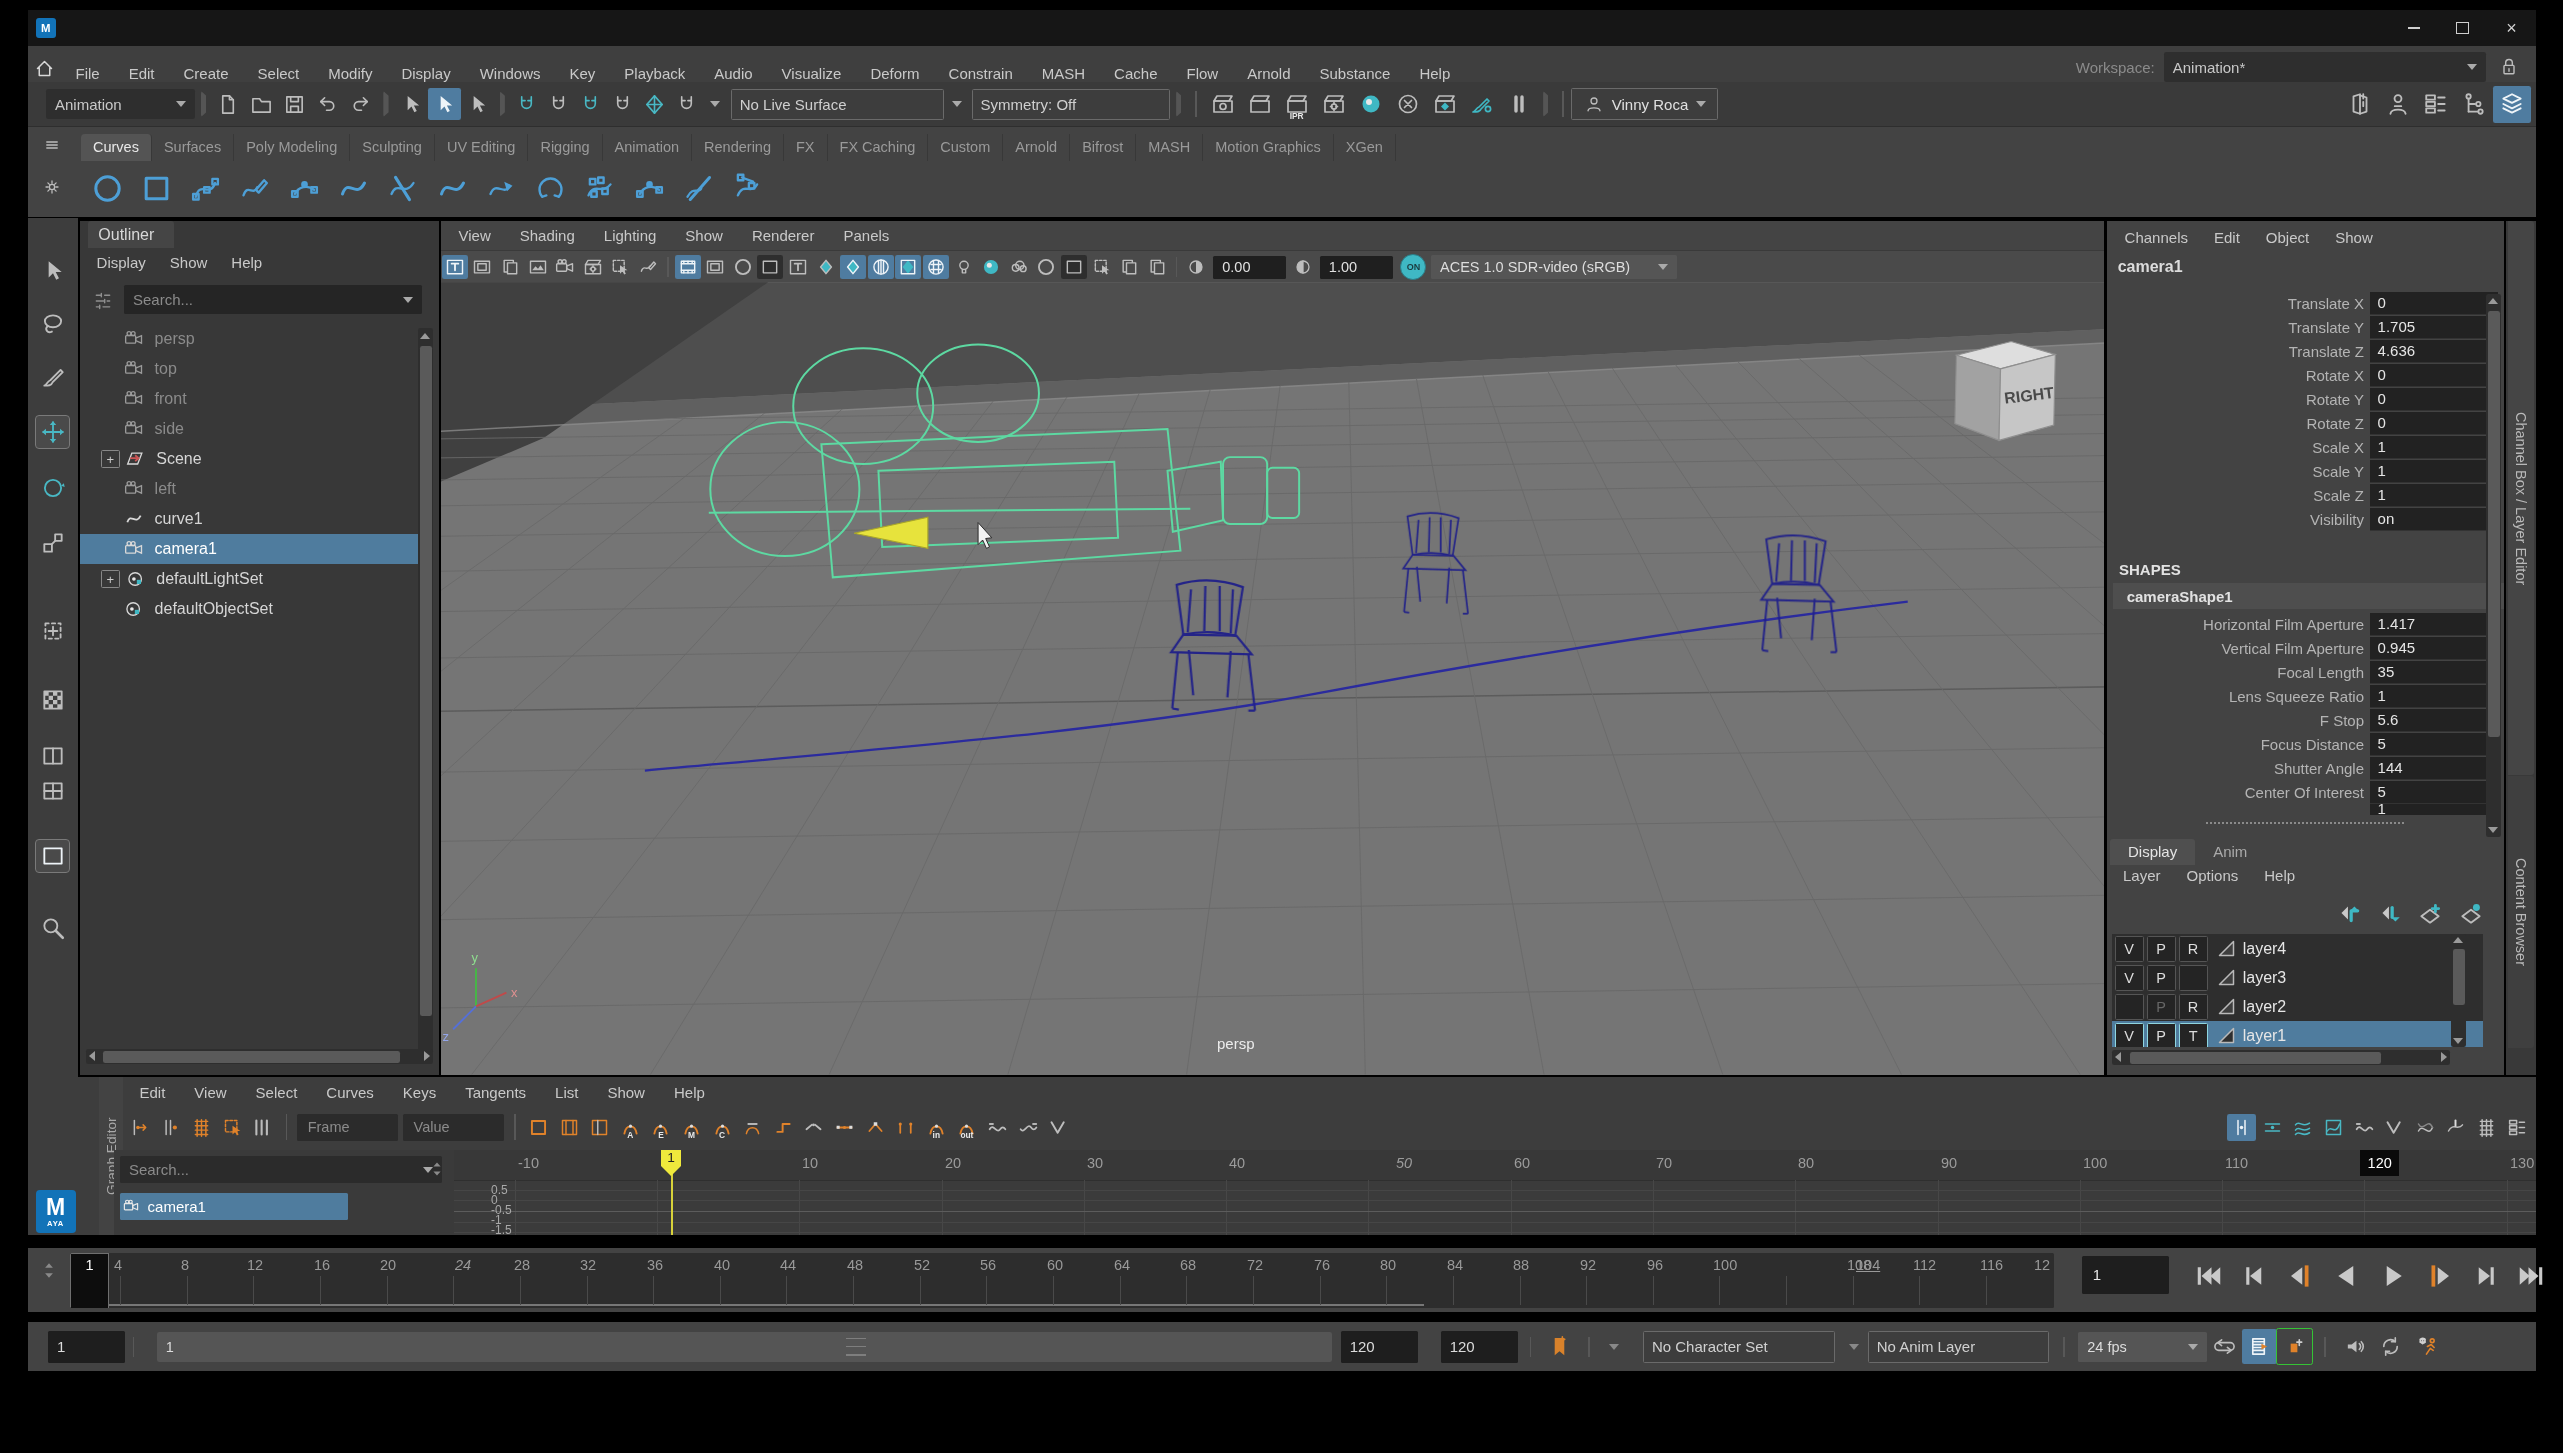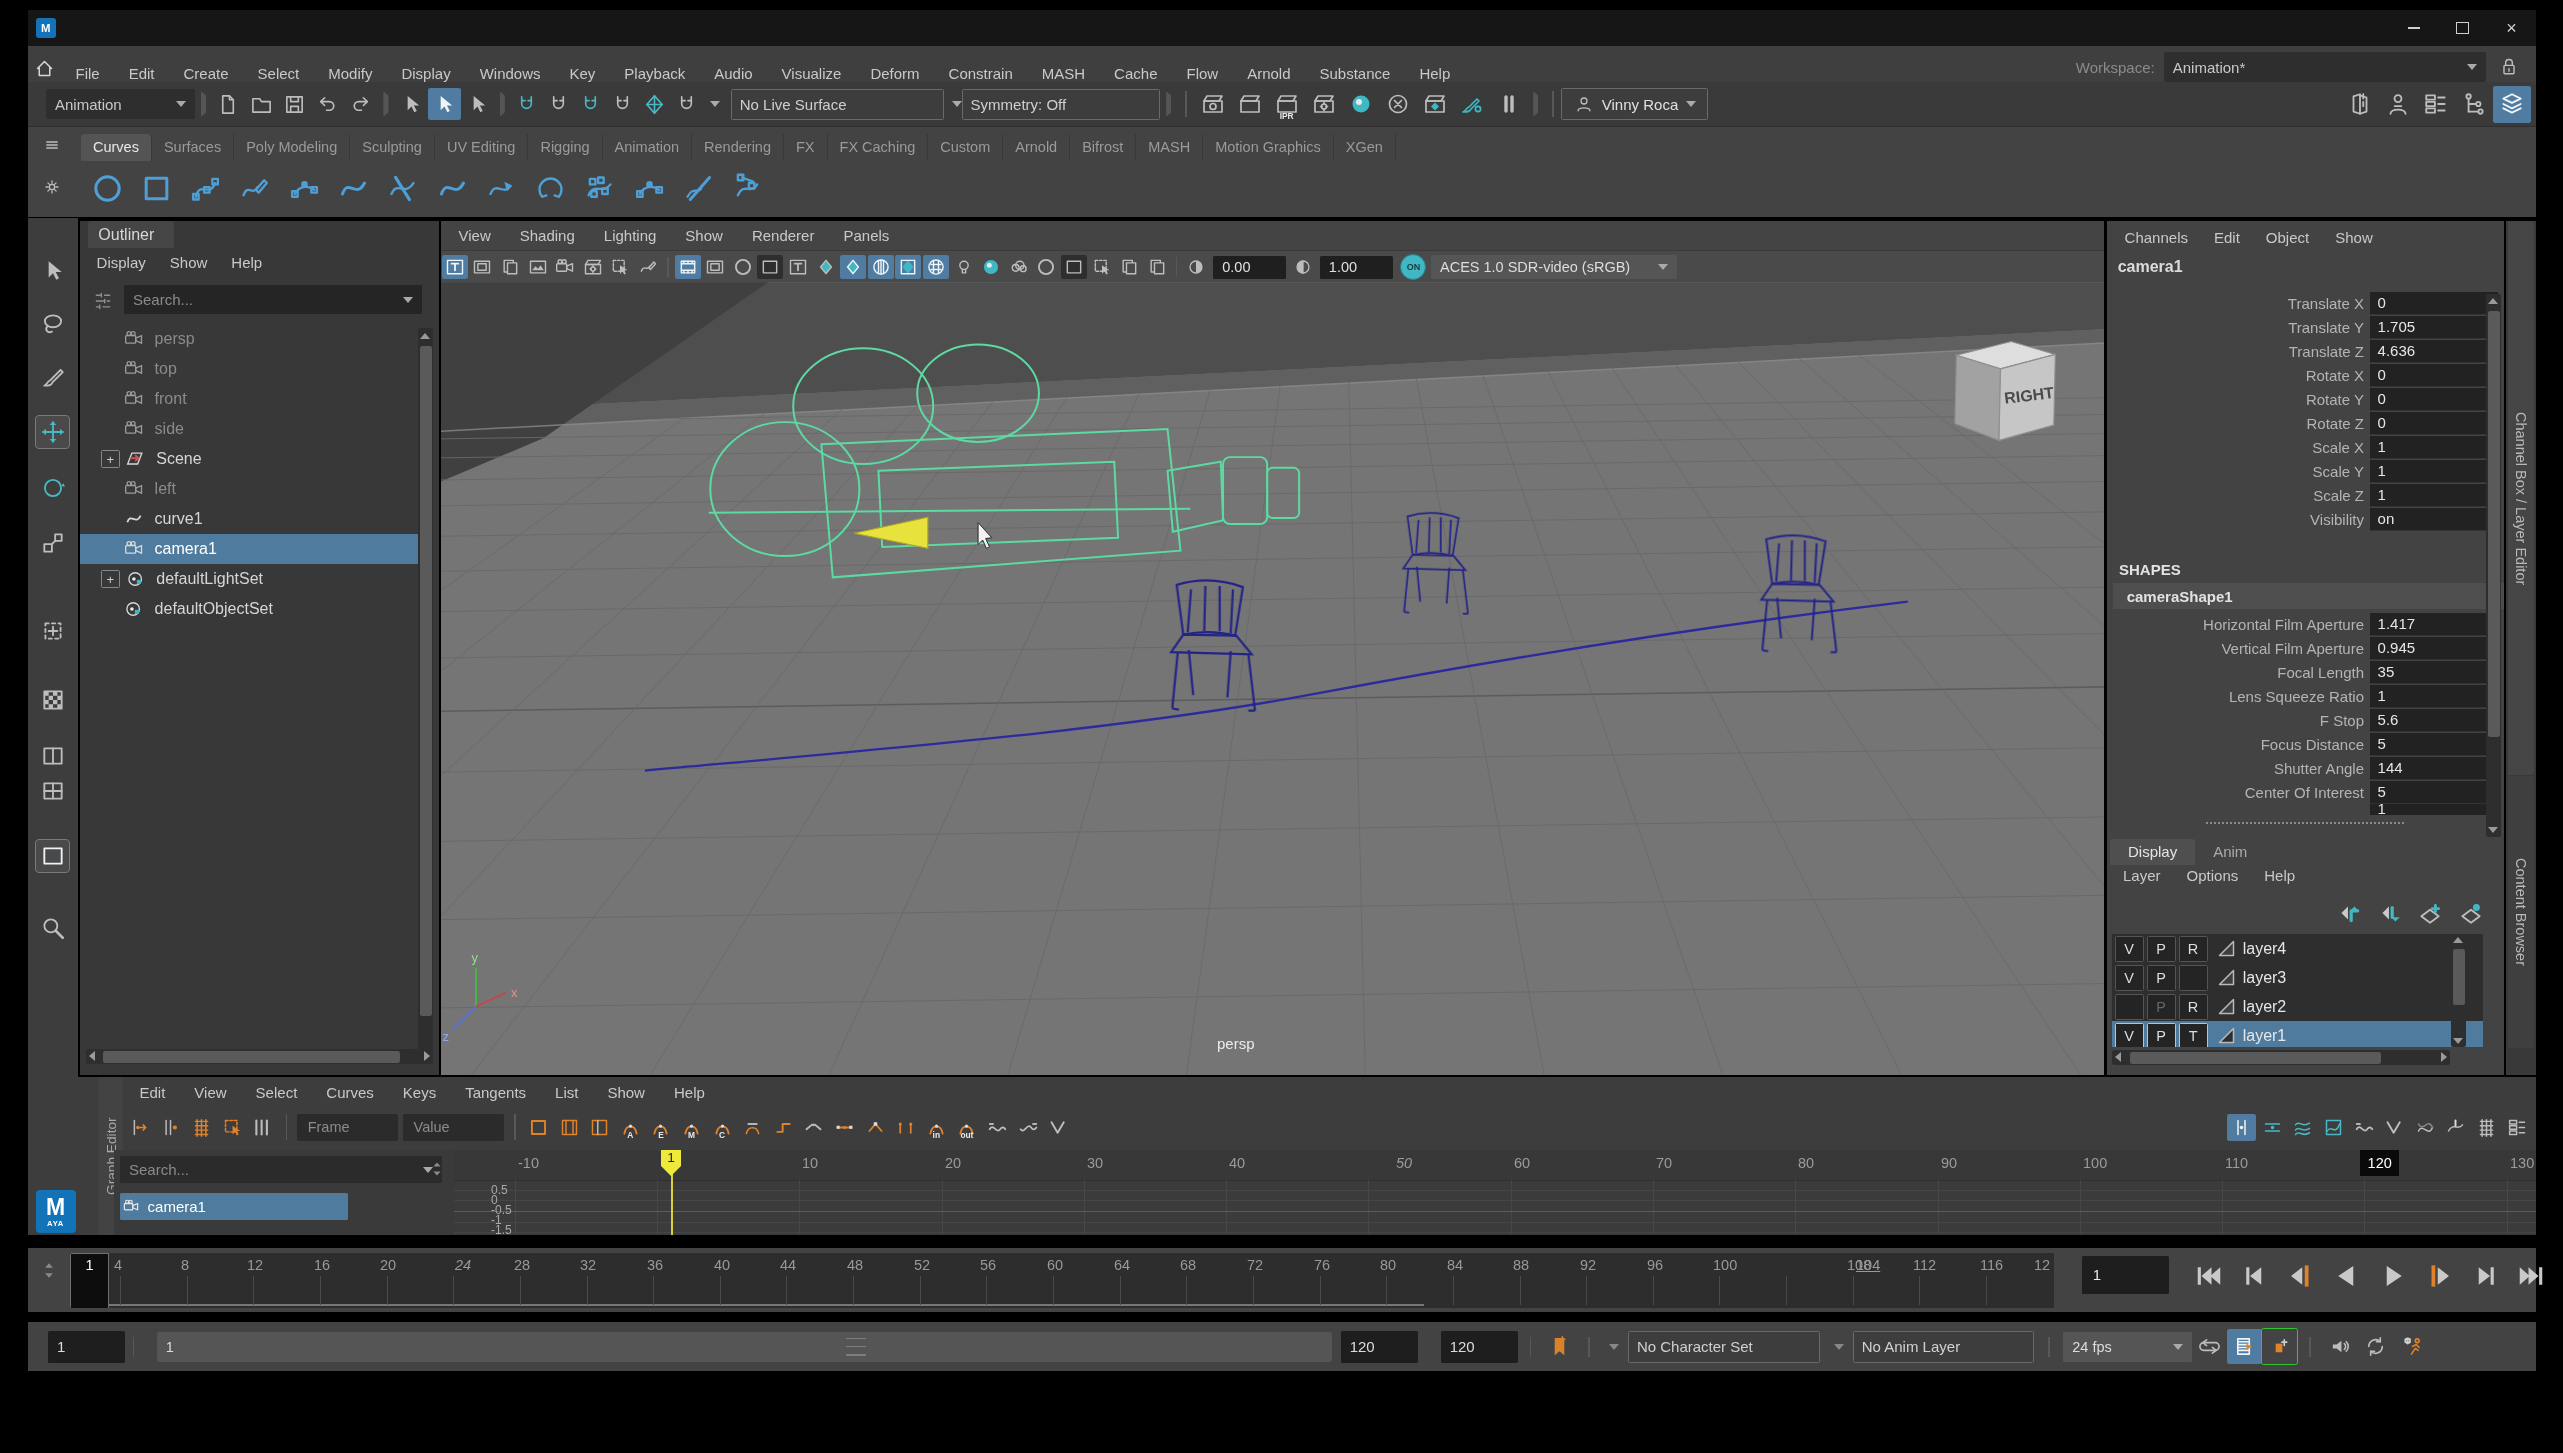--- a/index.html
+++ b/index.html
@@ -263,21 +263,21 @@
           <svg viewBox="0 0 24 24" width="23" height="23">
             <path d="M7 4v7a5 5 0 0 0 10 0V4"></path>
             <path d="M7 8h3.5M13.5 8H17"></path>
           </svg>
         </div></div>
     <span class="dd"></span>
     <div class="boxed" style="height:29px;width:196px;margin-left:10.7px;color:#cfcfcf;">
       <span>No Live Surface</span>
     </div>
     <span class="dd"></span>
-    <div class="boxed" style="height:29px;width:181px;margin-left:0;color:#cfcfcf;">
+    <div class="boxed" style="height:29px;width:181px;margin-left:10px;color:#cfcfcf;">
       <span>Symmetry: Off</span>
     </div>
     <div class="collapser"></div>
     <div class="sep"></div>
     <div class="contents" id="sl-render"><div class="icon" style="width: 37px; height: 35px;">
           <svg viewBox="0 0 24 24" width="24" height="24">
             <rect x="3" y="9" width="18" height="11"></rect>
             <path d="M3 9l3-5h15l-3 5z"></path>
             <circle cx="12" cy="14.5" r="3"></circle>
           </svg>
@@ -1577,21 +1577,21 @@
     <div class="field" style="width:59px;height:32px;margin-left:23px;background:#1e1e1e;">120</div>
     <div class="sep" style="height:20px;margin:0 12px;"></div>
     <div class="icon" style="width:33px;height:33px;">
       <svg viewBox="0 0 24 24" width="23" height="23">
           <path d="M7 3h10v18l-5-4-5 4z" fill="#d9822b" stroke="none"></path>
           <path d="M15 2v5M12.5 4.5h5" stroke="#d9822b"></path>
         </svg>
     </div>
     <div class="sep" style="height:20px;margin:0 12px;"></div>
     <span class="dd" style="border-top-color:#888;"></span>
-    <div class="boxed" style="height:30px;width:175px;margin-left:9px;color:#d0d0d0;">
+    <div class="boxed" style="height:30px;width:175px;margin-left:24px;color:#d0d0d0;">
       <span>No Character Set</span>
     </div>
     <span class="dd" style="border-top-color:#888;margin-left:13.7px;"></span>
     <div class="boxed" style="height:30px;width:164px;margin-left:9px;color:#d0d0d0;">
       <span>No Anim Layer</span>
     </div>
     <div class="sep" style="height:20px;margin:0 13.7px;"></div>
     <div class="vp-select" style="width:111px;height:30px;justify-content:space-between;">
       <span>24 fps</span>
         <span class="dd"></span>

